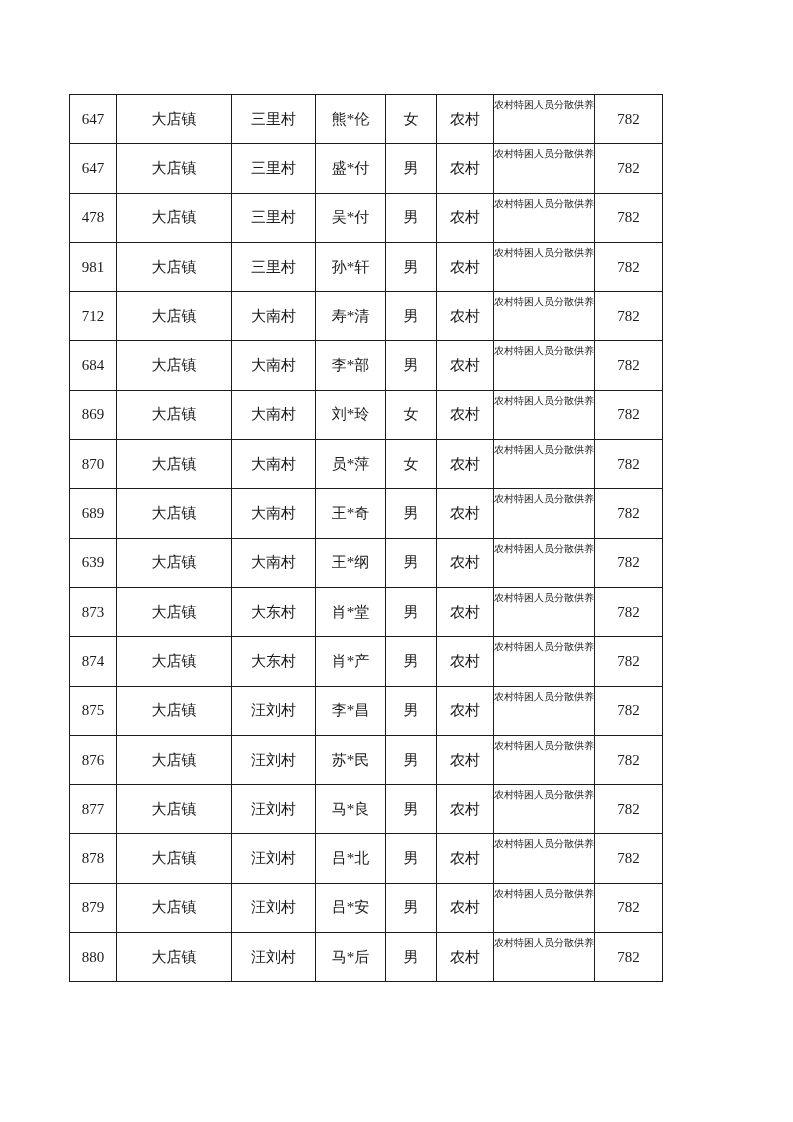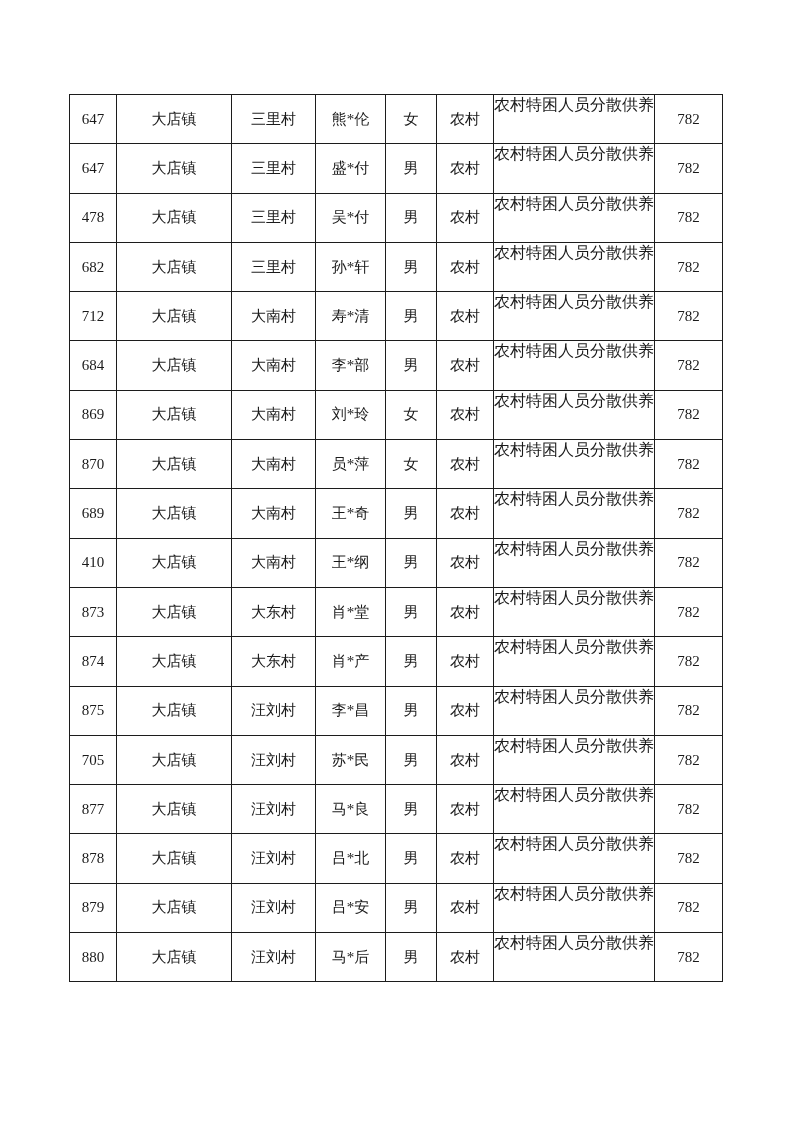--- a/index.html
+++ b/index.html
@@ -33,21 +33,21 @@
     overflow: hidden;
     white-space: nowrap;
   }
   td.cat-cell {
     vertical-align: top;
     white-space: normal;
   }
   .cat-clip {
     height: 47.3px;
     overflow: hidden;
-    font-size: 16px;
+    font-size: 10px;
     line-height: 18px;
     padding-top: 1px;
     word-break: break-all;
     text-align: center;
   }
 </style>
 </head>
 <body>
 
 <div class="page">
@@ -93,21 +93,21 @@
     <td>三里村</td>
     <td>吴*付</td>
     <td>男</td>
     <td>农村</td>
     <td class="cat-cell">
       <div class="cat-clip">农村特困人员分散供养</div>
     </td>
     <td>782</td>
   </tr>
         <tr>
-    <td>682</td>
+    <td>981</td>
     <td>大店镇</td>
     <td>三里村</td>
     <td>孙*轩</td>
     <td>男</td>
     <td>农村</td>
     <td class="cat-cell">
       <div class="cat-clip">农村特困人员分散供养</div>
     </td>
     <td>782</td>
   </tr>
@@ -165,21 +165,21 @@
     <td>大南村</td>
     <td>王*奇</td>
     <td>男</td>
     <td>农村</td>
     <td class="cat-cell">
       <div class="cat-clip">农村特困人员分散供养</div>
     </td>
     <td>782</td>
   </tr>
         <tr>
-    <td>410</td>
+    <td>639</td>
     <td>大店镇</td>
     <td>大南村</td>
     <td>王*纲</td>
     <td>男</td>
     <td>农村</td>
     <td class="cat-cell">
       <div class="cat-clip">农村特困人员分散供养</div>
     </td>
     <td>782</td>
   </tr>
@@ -213,21 +213,21 @@
     <td>汪刘村</td>
     <td>李*昌</td>
     <td>男</td>
     <td>农村</td>
     <td class="cat-cell">
       <div class="cat-clip">农村特困人员分散供养</div>
     </td>
     <td>782</td>
   </tr>
         <tr>
-    <td>705</td>
+    <td>876</td>
     <td>大店镇</td>
     <td>汪刘村</td>
     <td>苏*民</td>
     <td>男</td>
     <td>农村</td>
     <td class="cat-cell">
       <div class="cat-clip">农村特困人员分散供养</div>
     </td>
     <td>782</td>
   </tr>

